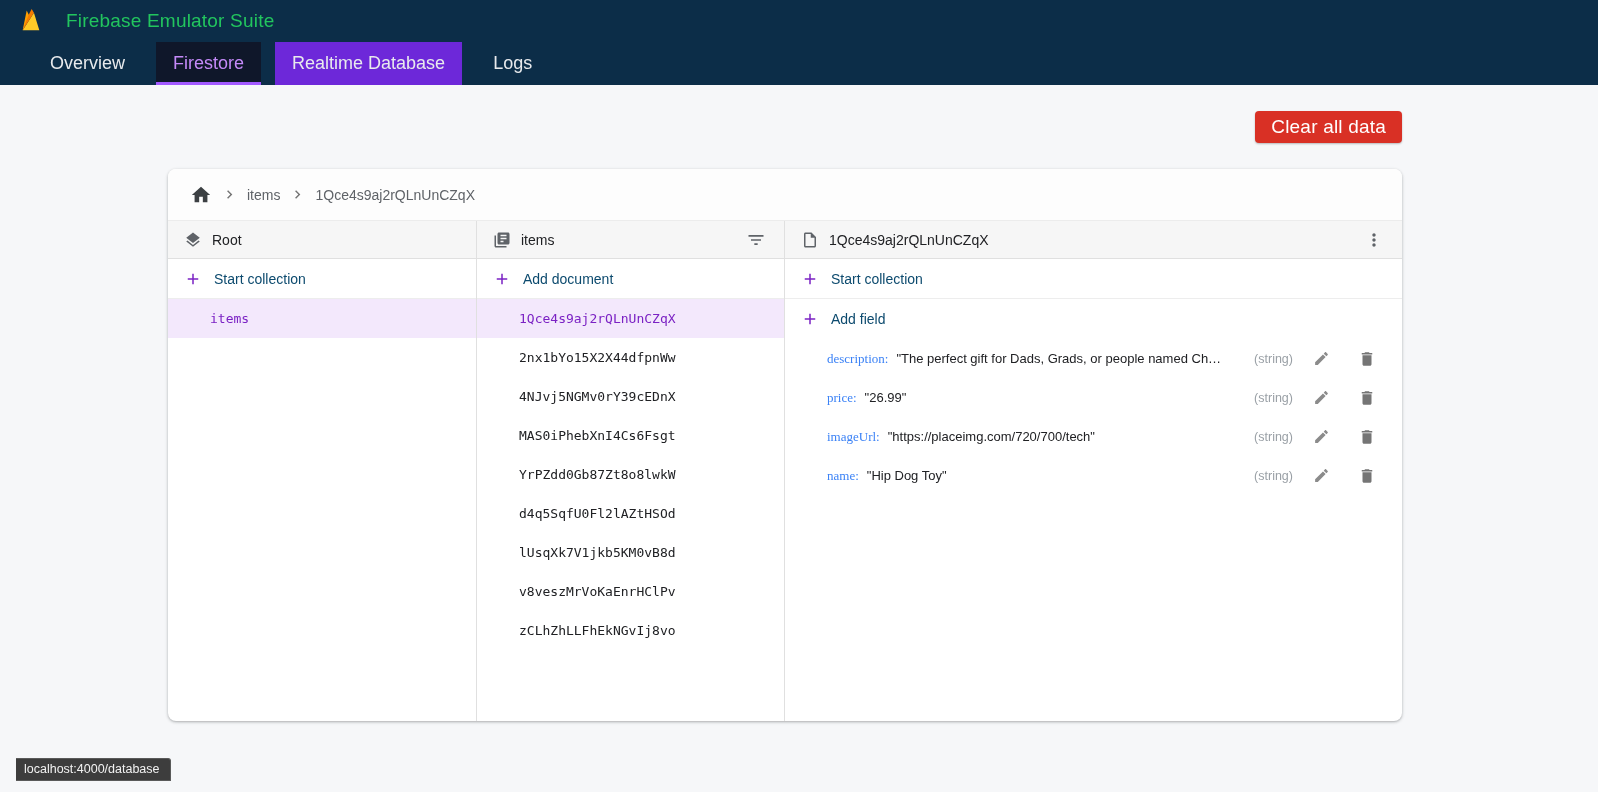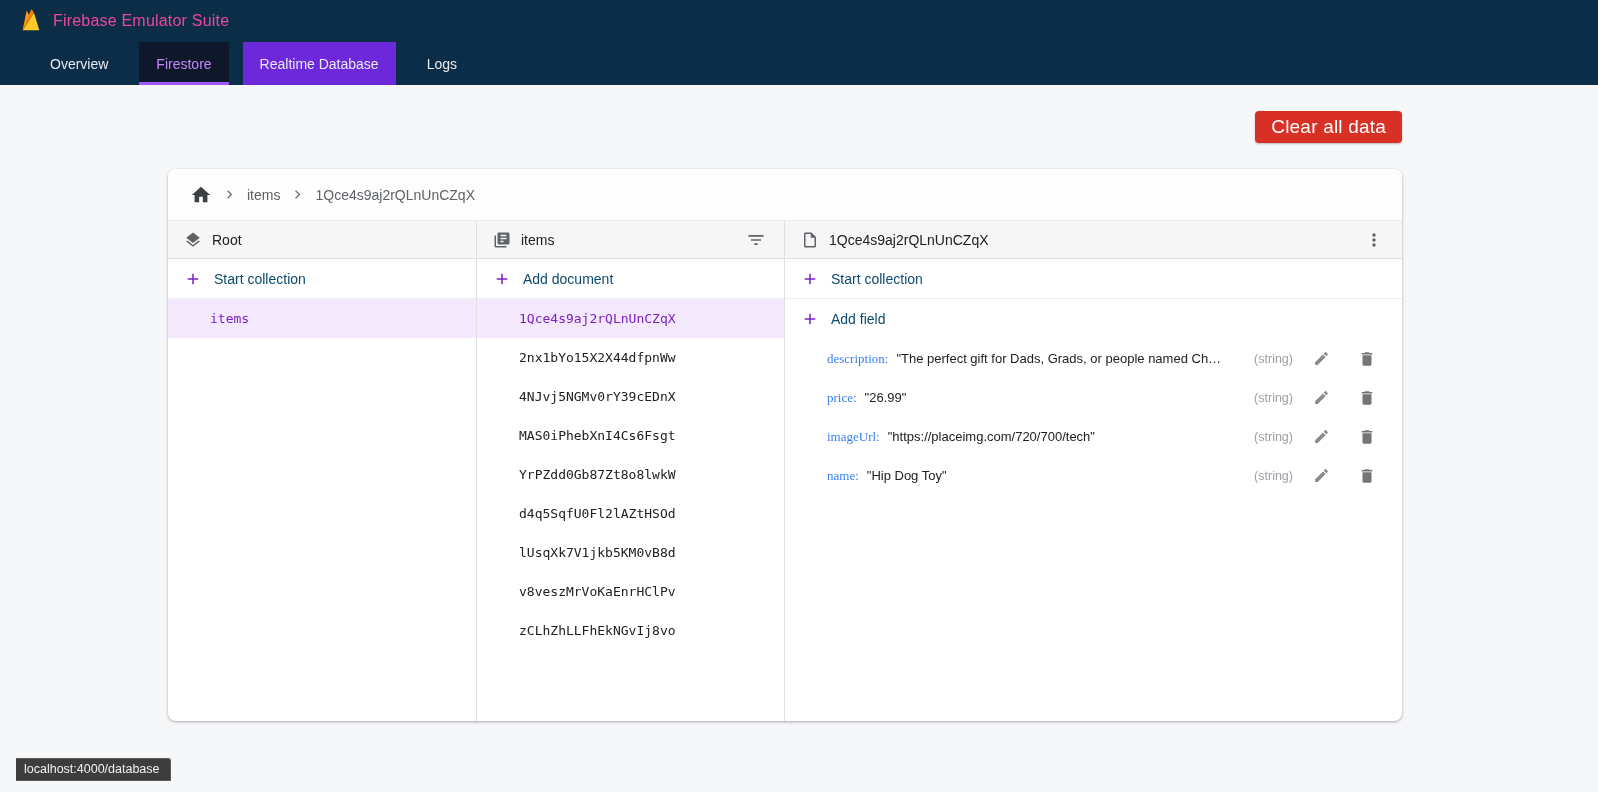--- a/index.html
+++ b/index.html
@@ -14,37 +14,37 @@
   
   .topbar {
     background: #0c2d48;
     height: 42px;
     display: flex;
     align-items: center;
     gap: 12px;
     padding: 0 21px;
   }
   .logo { display: flex; align-items: center; }
-  .app-title { color: #ec4899; font-size: 16px; font-weight: 500; letter-spacing: .2px; }
+  .app-title { color: #22c55e; font-size: 19px; font-weight: 500; letter-spacing: .2px; margin-left: 13px; }
 
   
   .tabbar {
     background: #0c2d48;
     height: 43px;
     display: flex;
     padding-left: 26px;
   }
   .tab {
     position: relative;
     display: flex;
     align-items: center;
     padding: 0 17px;
     margin: 0 7px;
     color: #e8eaed;
-    font-size: 14px;
+    font-size: 18px;
     font-weight: 500;
     cursor: pointer;
     white-space: nowrap;
   }
   .tab.active { background: #0f172a; color: #c58af9; }
   .tab.active::after {
     content: ""; position: absolute; left: 0; right: 0; bottom: 0;
     height: 3px; background: #a259ff;
   }
   .tab.hl { background: #6d28d9; }

